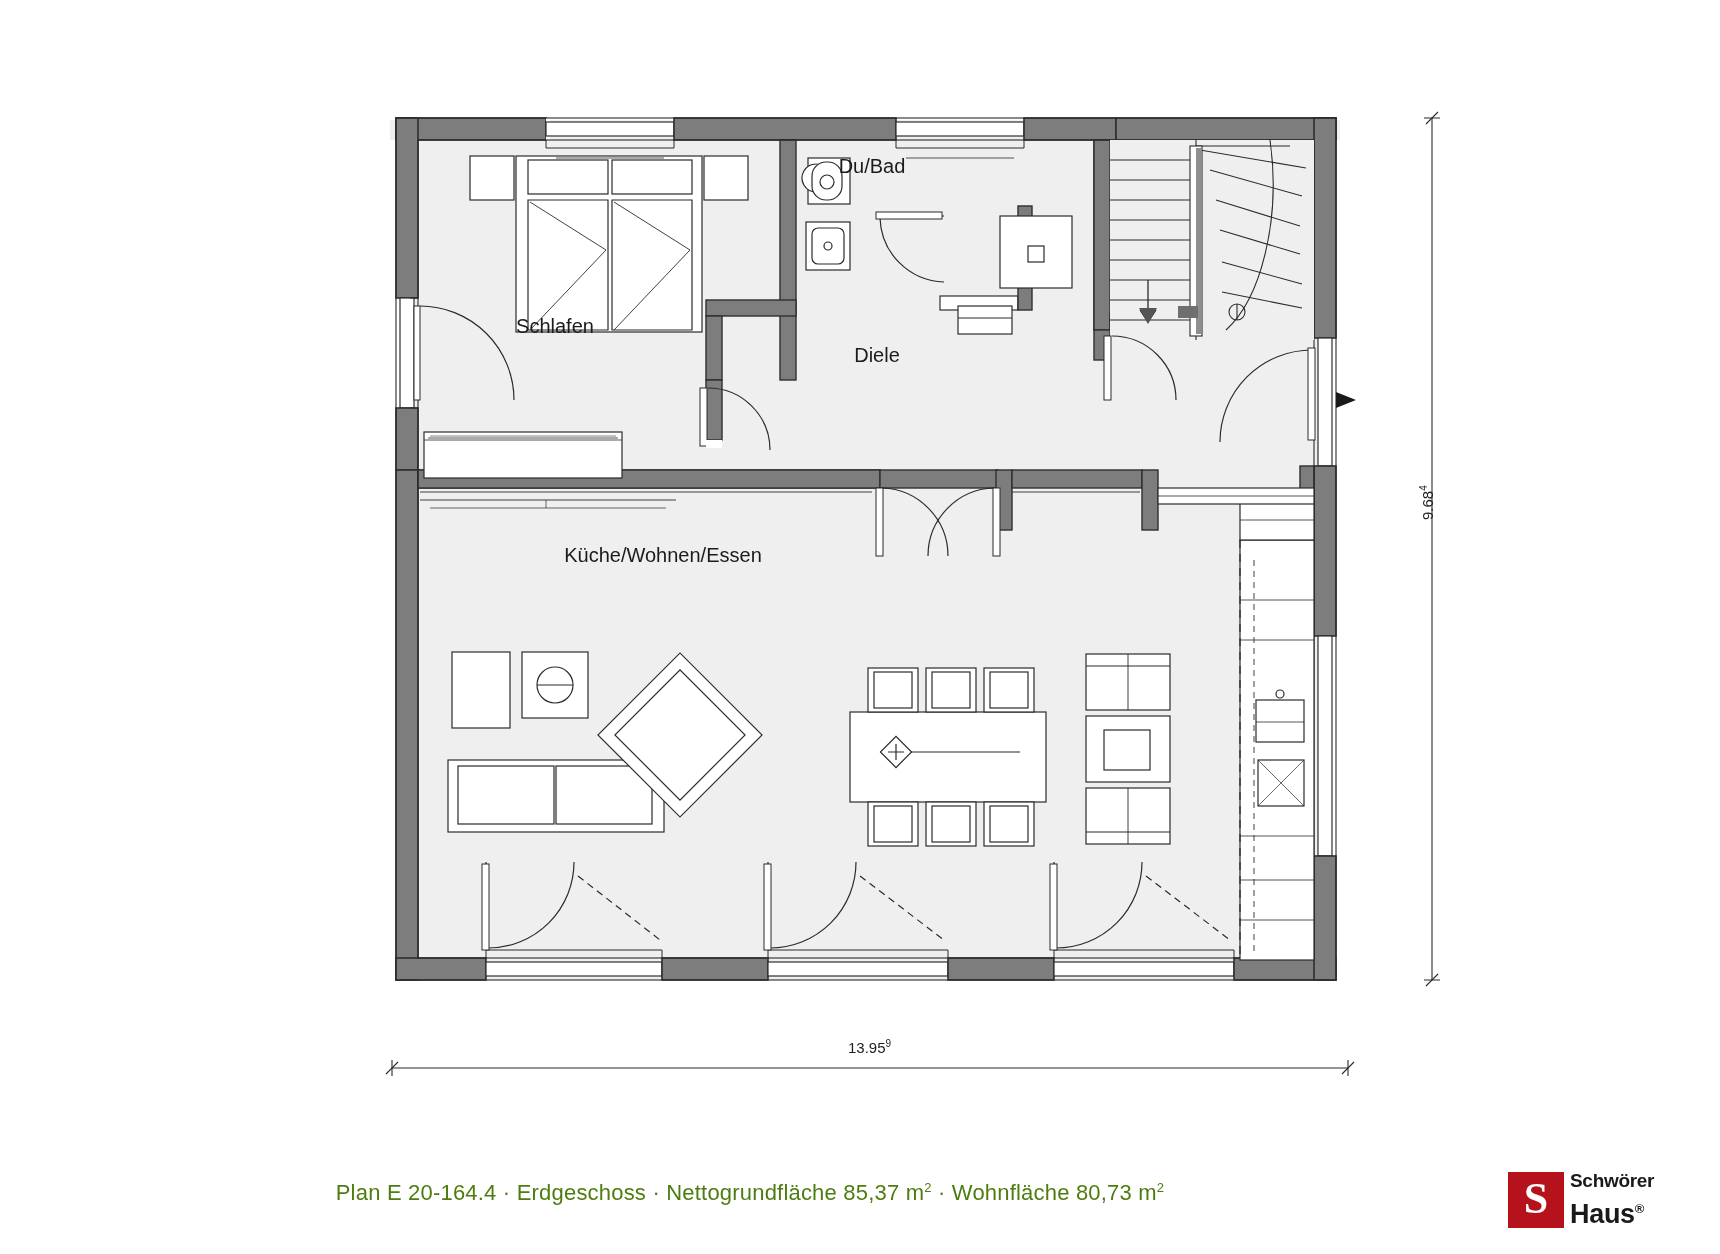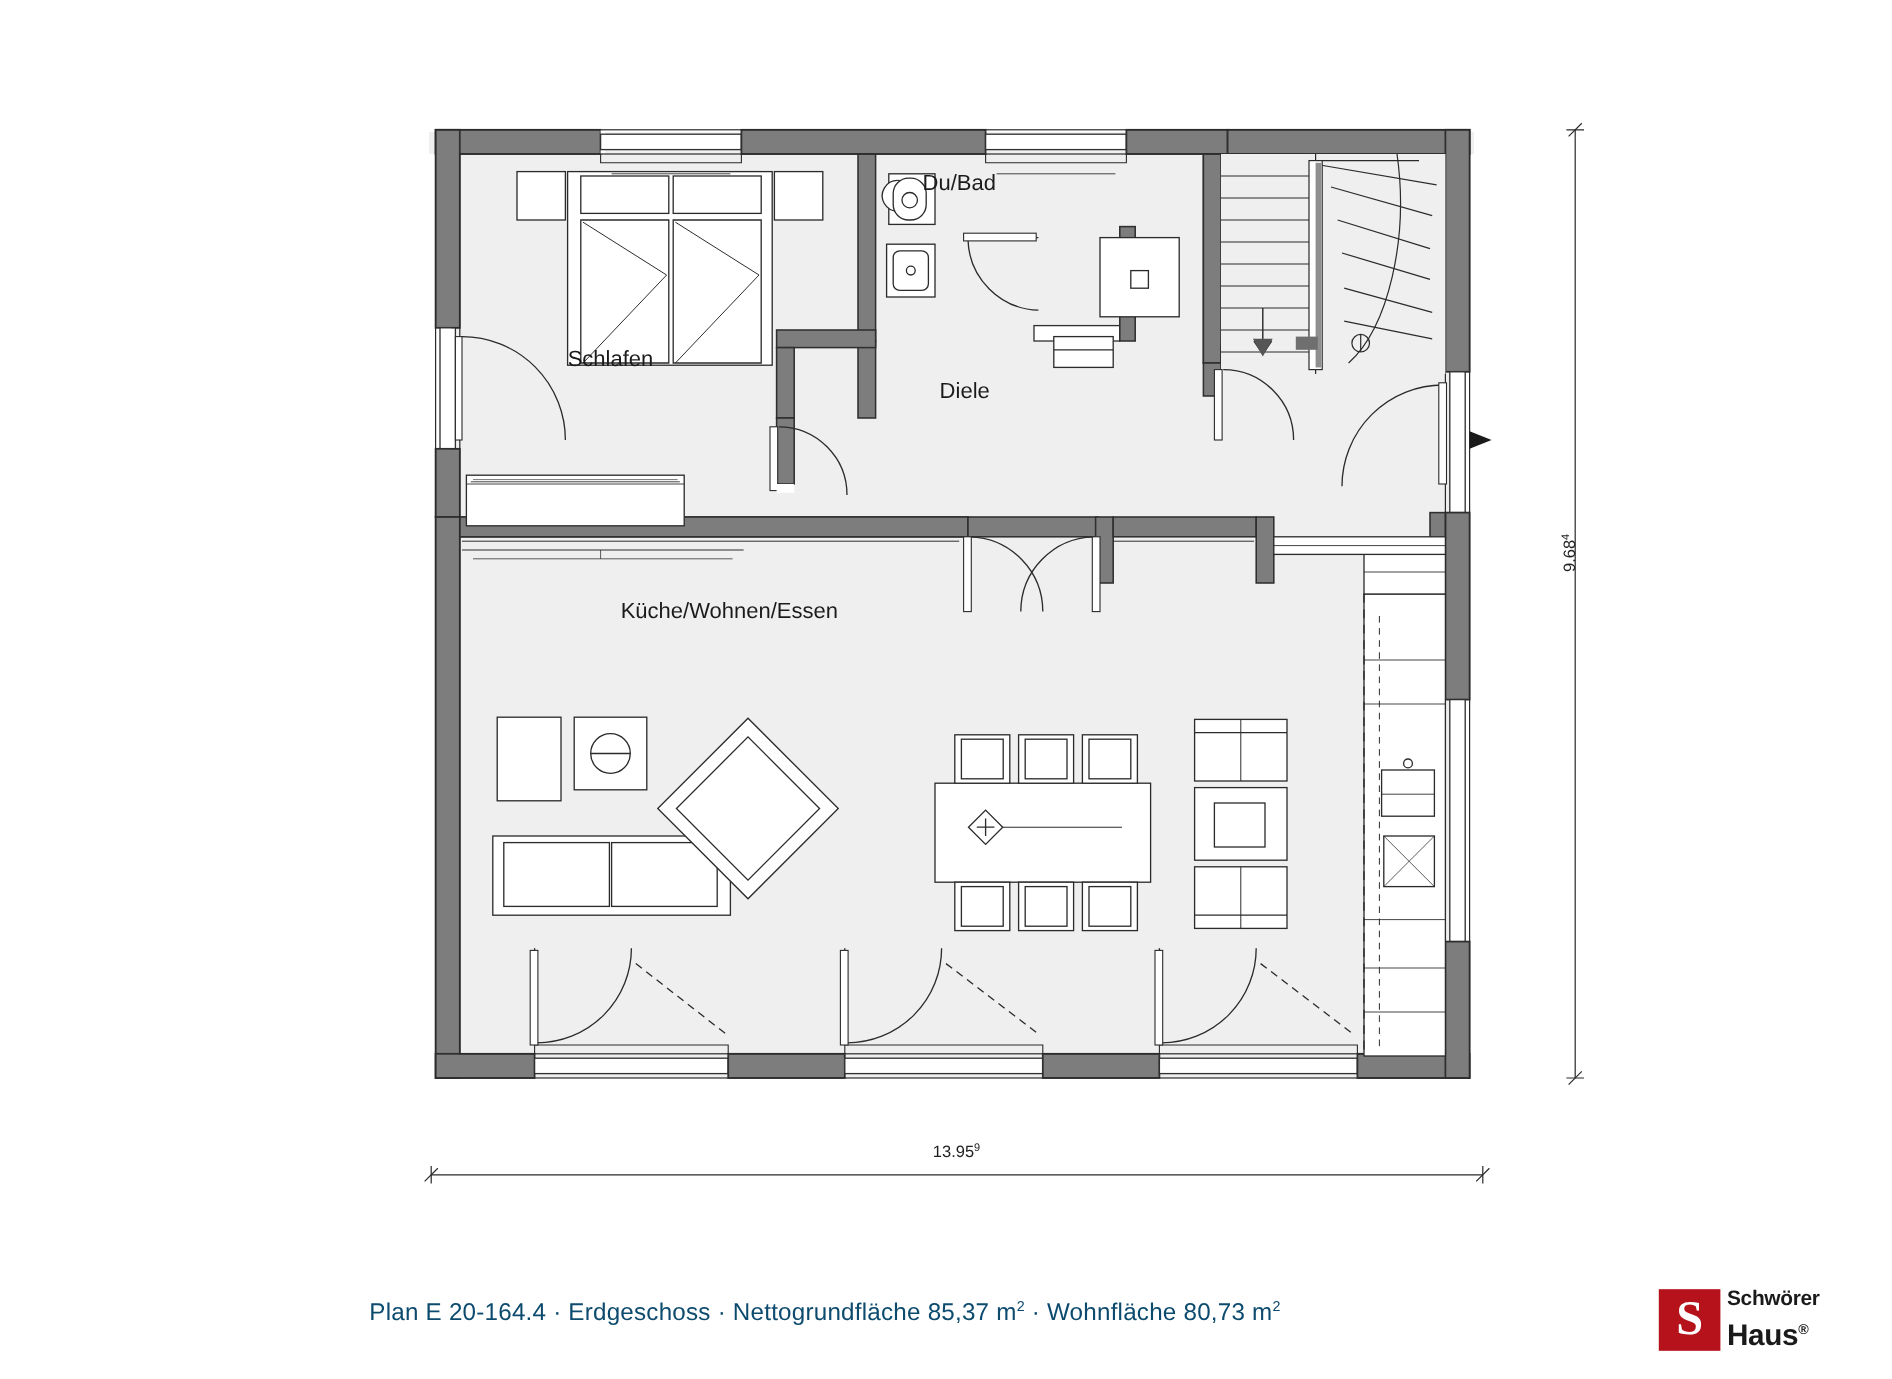--- a/index.html
+++ b/index.html
@@ -3,21 +3,21 @@
 <meta charset="utf-8">
 <style>
   html,body{margin:0;padding:0;background:#ffffff;}
   body{width:1720px;height:1254px;font-family:"Liberation Sans",sans-serif;color:#1a1a1a;overflow:hidden;position:relative;}
 
   #plan-wrap{position:absolute;left:0;top:0;width:1720px;height:1254px;}
 
   
   .caption{
     position:absolute;left:0;top:1180px;width:1500px;text-align:center;
-    font-size:22px;color:#0c4a6e;letter-spacing:.2px;
+    font-size:22px;color:#4d7c0f;letter-spacing:.2px;
   }
   .caption sup{font-size:13px;vertical-align:super;}
 
   
   .logo{position:absolute;left:1508px;top:1168px;width:190px;height:70px;}
   .logo .mark{
     position:absolute;left:0;top:4px;width:56px;height:56px;background:#b5121b;
     color:#fff;font-weight:bold;font-size:44px;line-height:54px;text-align:center;
     font-family:"Liberation Serif",serif;
   }

